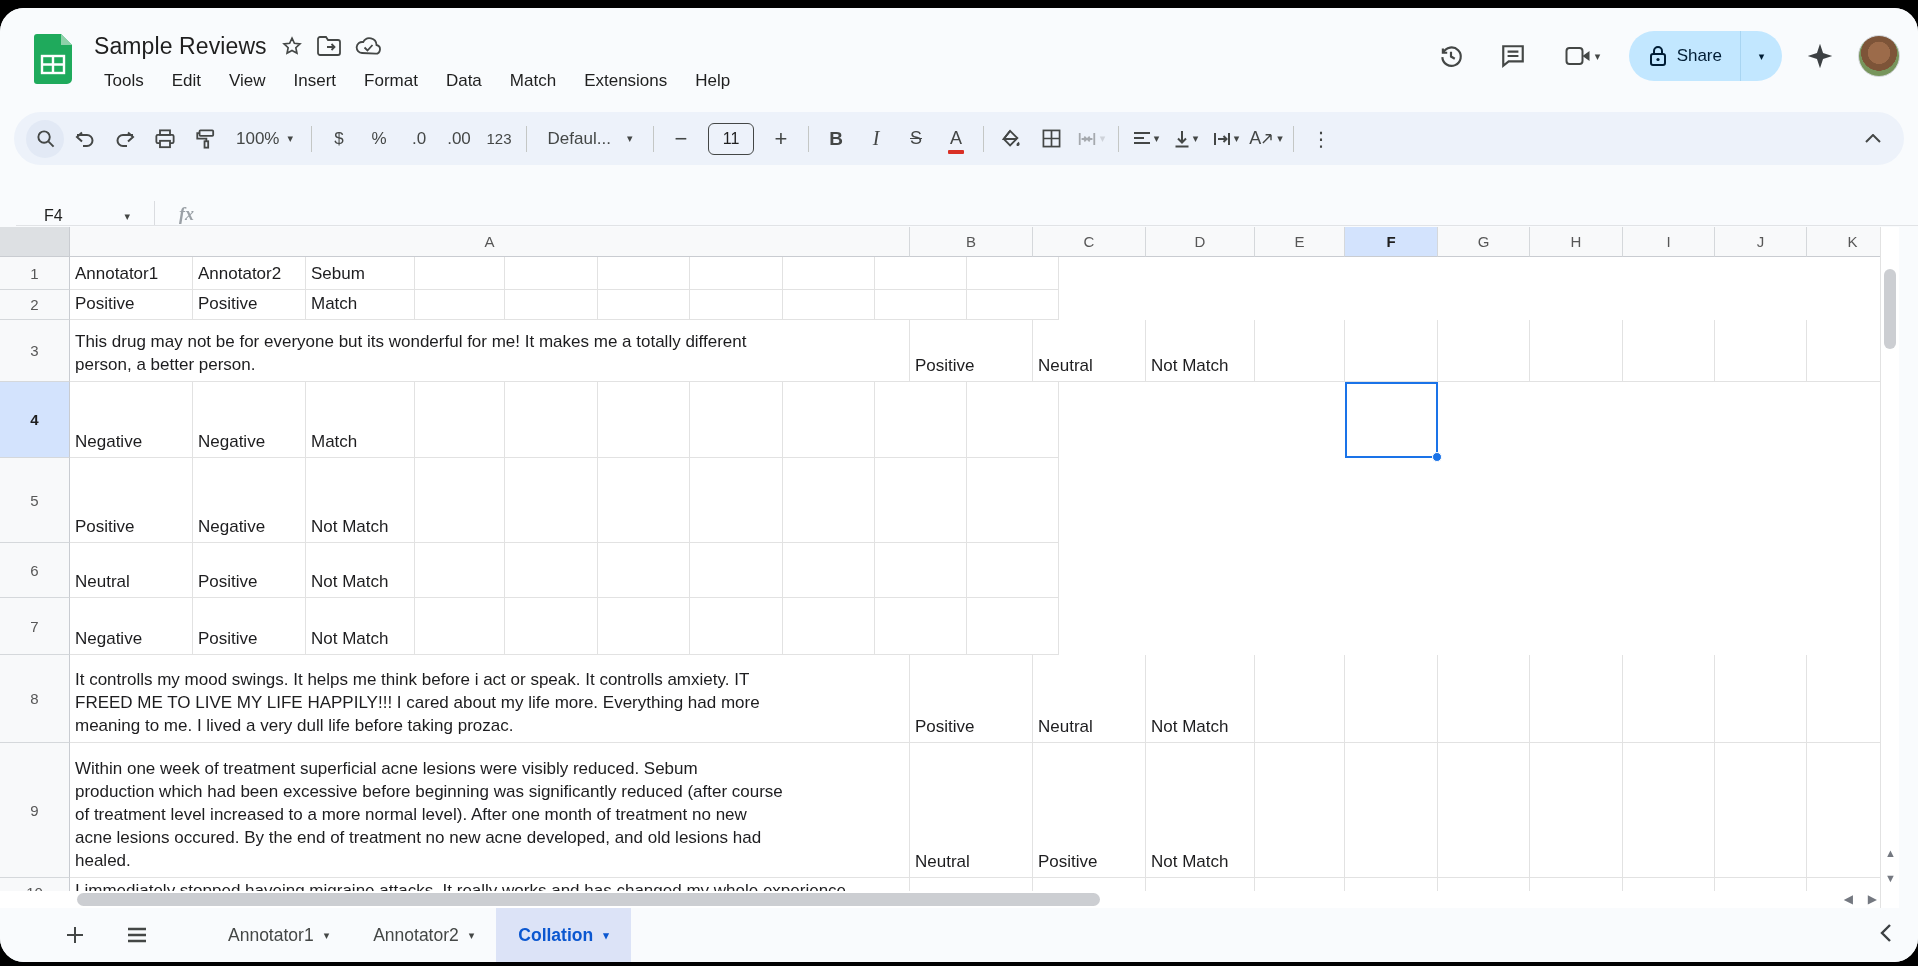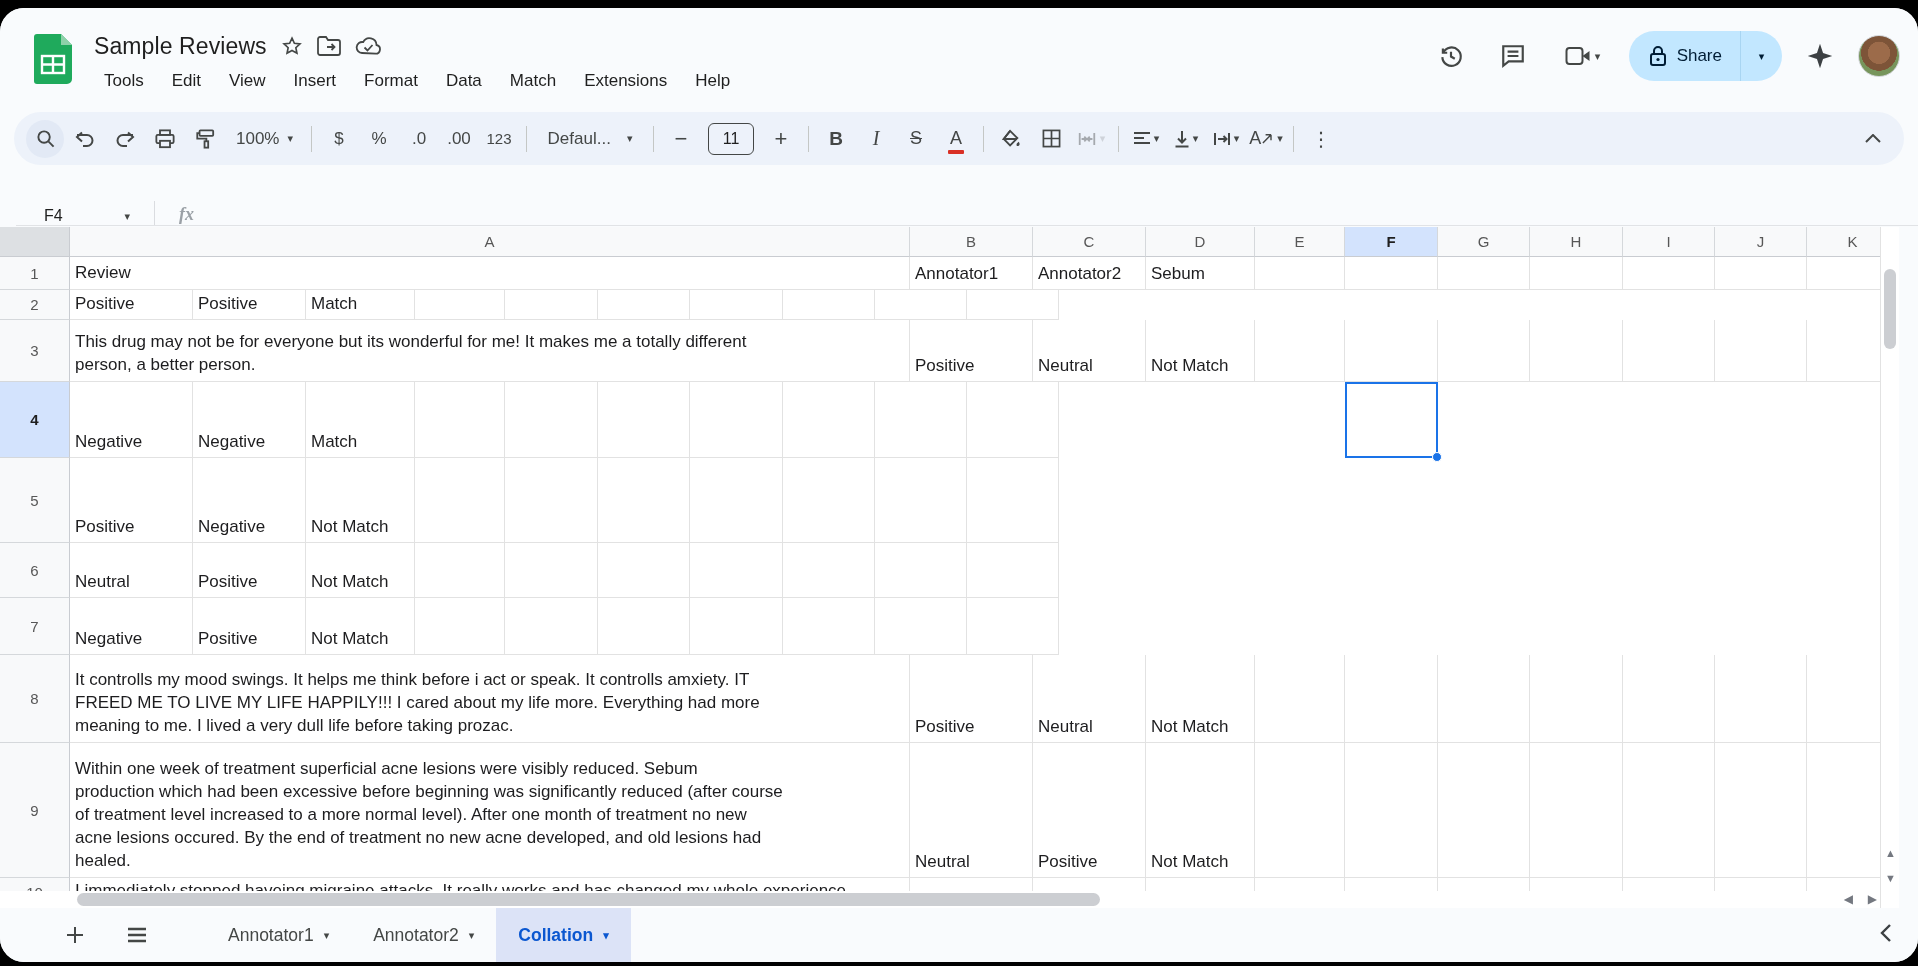--- a/index.html
+++ b/index.html
@@ -311,21 +311,20 @@
           <div class="colhdr sel" style="width: 93px;">F</div>
           <div class="colhdr" style="width: 92px;">G</div>
           <div class="colhdr" style="width: 93px;">H</div>
           <div class="colhdr" style="width: 92px;">I</div>
           <div class="colhdr" style="width: 92px;">J</div>
           <div class="colhdr" style="width: 92px;">K</div>
         </div>
       <div class="rows" id="rows">
           <div class="row" style="height: 33px;">
             <div class="rowhdr">1</div>
-            <div class="cell cellA" style="width: 840px;">Review</div>
             <div class="cell" style="width: 123px;">Annotator1</div>
             <div class="cell" style="width: 113px;">Annotator2</div>
             <div class="cell" style="width: 109px;">Sebum</div>
             <div class="cell" style="width: 90px;"></div>
             <div class="cell" style="width: 93px;"></div>
             <div class="cell" style="width: 92px;"></div>
             <div class="cell" style="width: 93px;"></div>
             <div class="cell" style="width: 92px;"></div>
             <div class="cell" style="width: 92px;"></div>
             <div class="cell" style="width: 92px;"></div>

